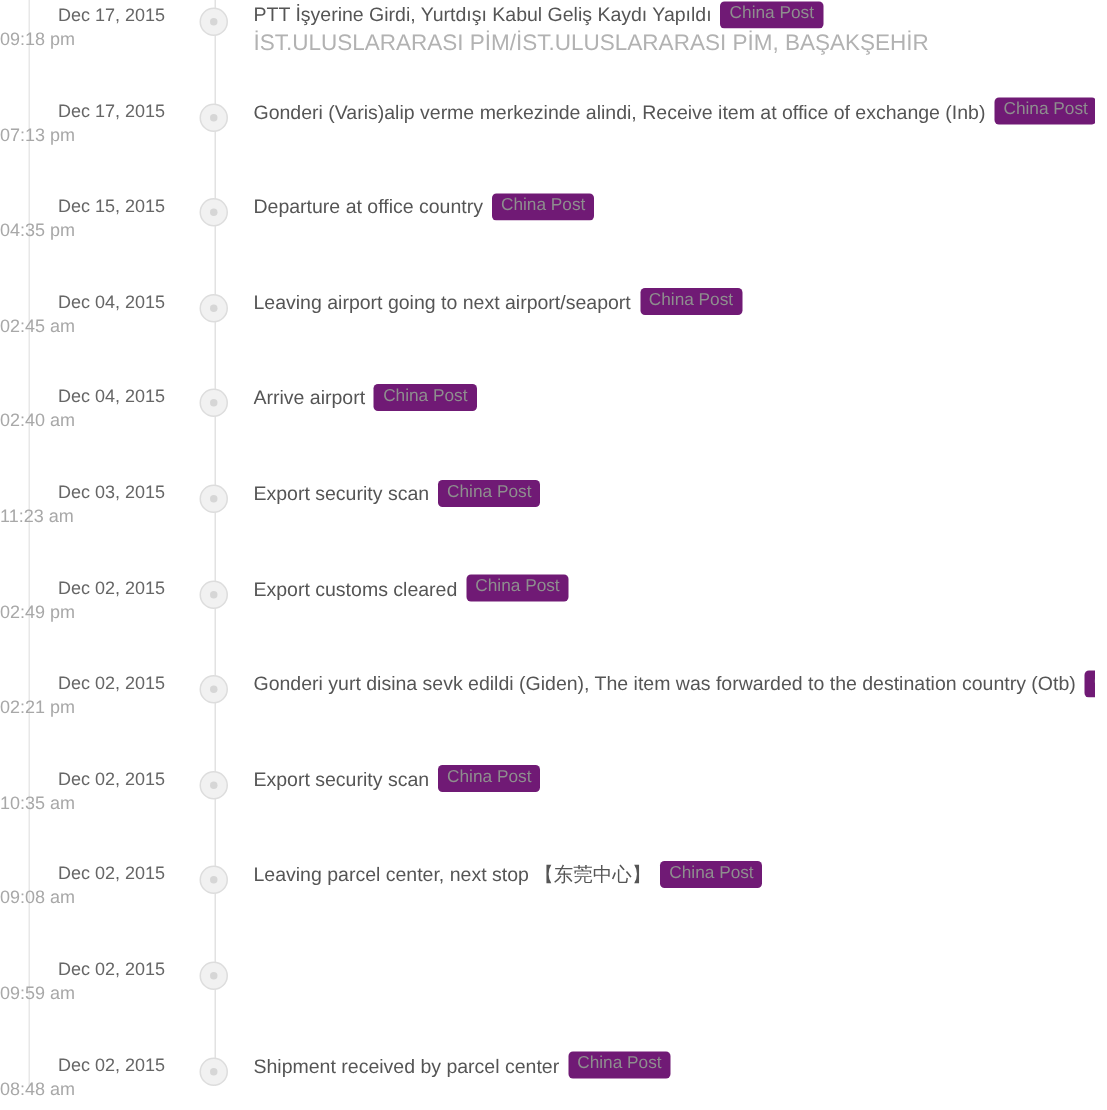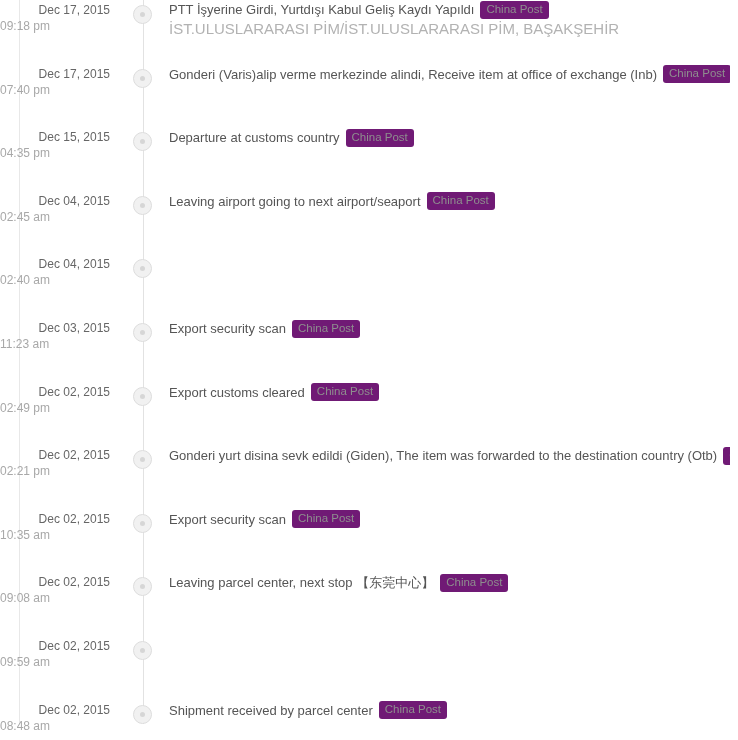--- a/index.html
+++ b/index.html
@@ -153,55 +153,60 @@
       <div class="event-body">
         <span class="event-line">
           <span class="event-desc">PTT İşyerine Girdi, Yurtdışı Kabul Geliş Kaydı Yapıldı</span><span class="carrier-badge">China Post</span>
         </span>
         <span class="event-sub">İST.ULUSLARARASI PİM/İST.ULUSLARARASI PİM, BAŞAKŞEHİR</span>
       </div>
     </li>
 
     <li class="event">
       <div class="event-date">Dec 17, 2015</div>
-      <div class="event-time">07:40 pm</div>
+      <div class="event-time">07:13 pm</div>
       <div class="event-dot"></div>
       <div class="event-body">
         <span class="event-line">
           <span class="event-desc">Gonderi (Varis)alip verme merkezinde alindi, Receive item at office of exchange (Inb)</span><span class="carrier-badge">China Post</span>
         </span>
       </div>
     </li>
 
     <li class="event">
       <div class="event-date">Dec 15, 2015</div>
       <div class="event-time">04:35 pm</div>
       <div class="event-dot"></div>
       <div class="event-body">
         <span class="event-line">
-          <span class="event-desc">Departure at customs country</span><span class="carrier-badge">China Post</span>
+          <span class="event-desc">Departure at office country</span><span class="carrier-badge">China Post</span>
         </span>
       </div>
     </li>
 
     <li class="event">
       <div class="event-date">Dec 04, 2015</div>
       <div class="event-time">02:45 am</div>
       <div class="event-dot"></div>
       <div class="event-body">
         <span class="event-line">
           <span class="event-desc">Leaving airport going to next airport/seaport</span><span class="carrier-badge">China Post</span>
         </span>
       </div>
     </li>
 
     <li class="event">
       <div class="event-date">Dec 04, 2015</div>
       <div class="event-time">02:40 am</div>
       <div class="event-dot"></div>
+      <div class="event-body">
+        <span class="event-line">
+          <span class="event-desc">Arrive airport</span><span class="carrier-badge">China Post</span>
+        </span>
+      </div>
     </li>
 
     <li class="event">
       <div class="event-date">Dec 03, 2015</div>
       <div class="event-time">11:23 am</div>
       <div class="event-dot"></div>
       <div class="event-body">
         <span class="event-line">
           <span class="event-desc">Export security scan</span><span class="carrier-badge">China Post</span>
         </span>

